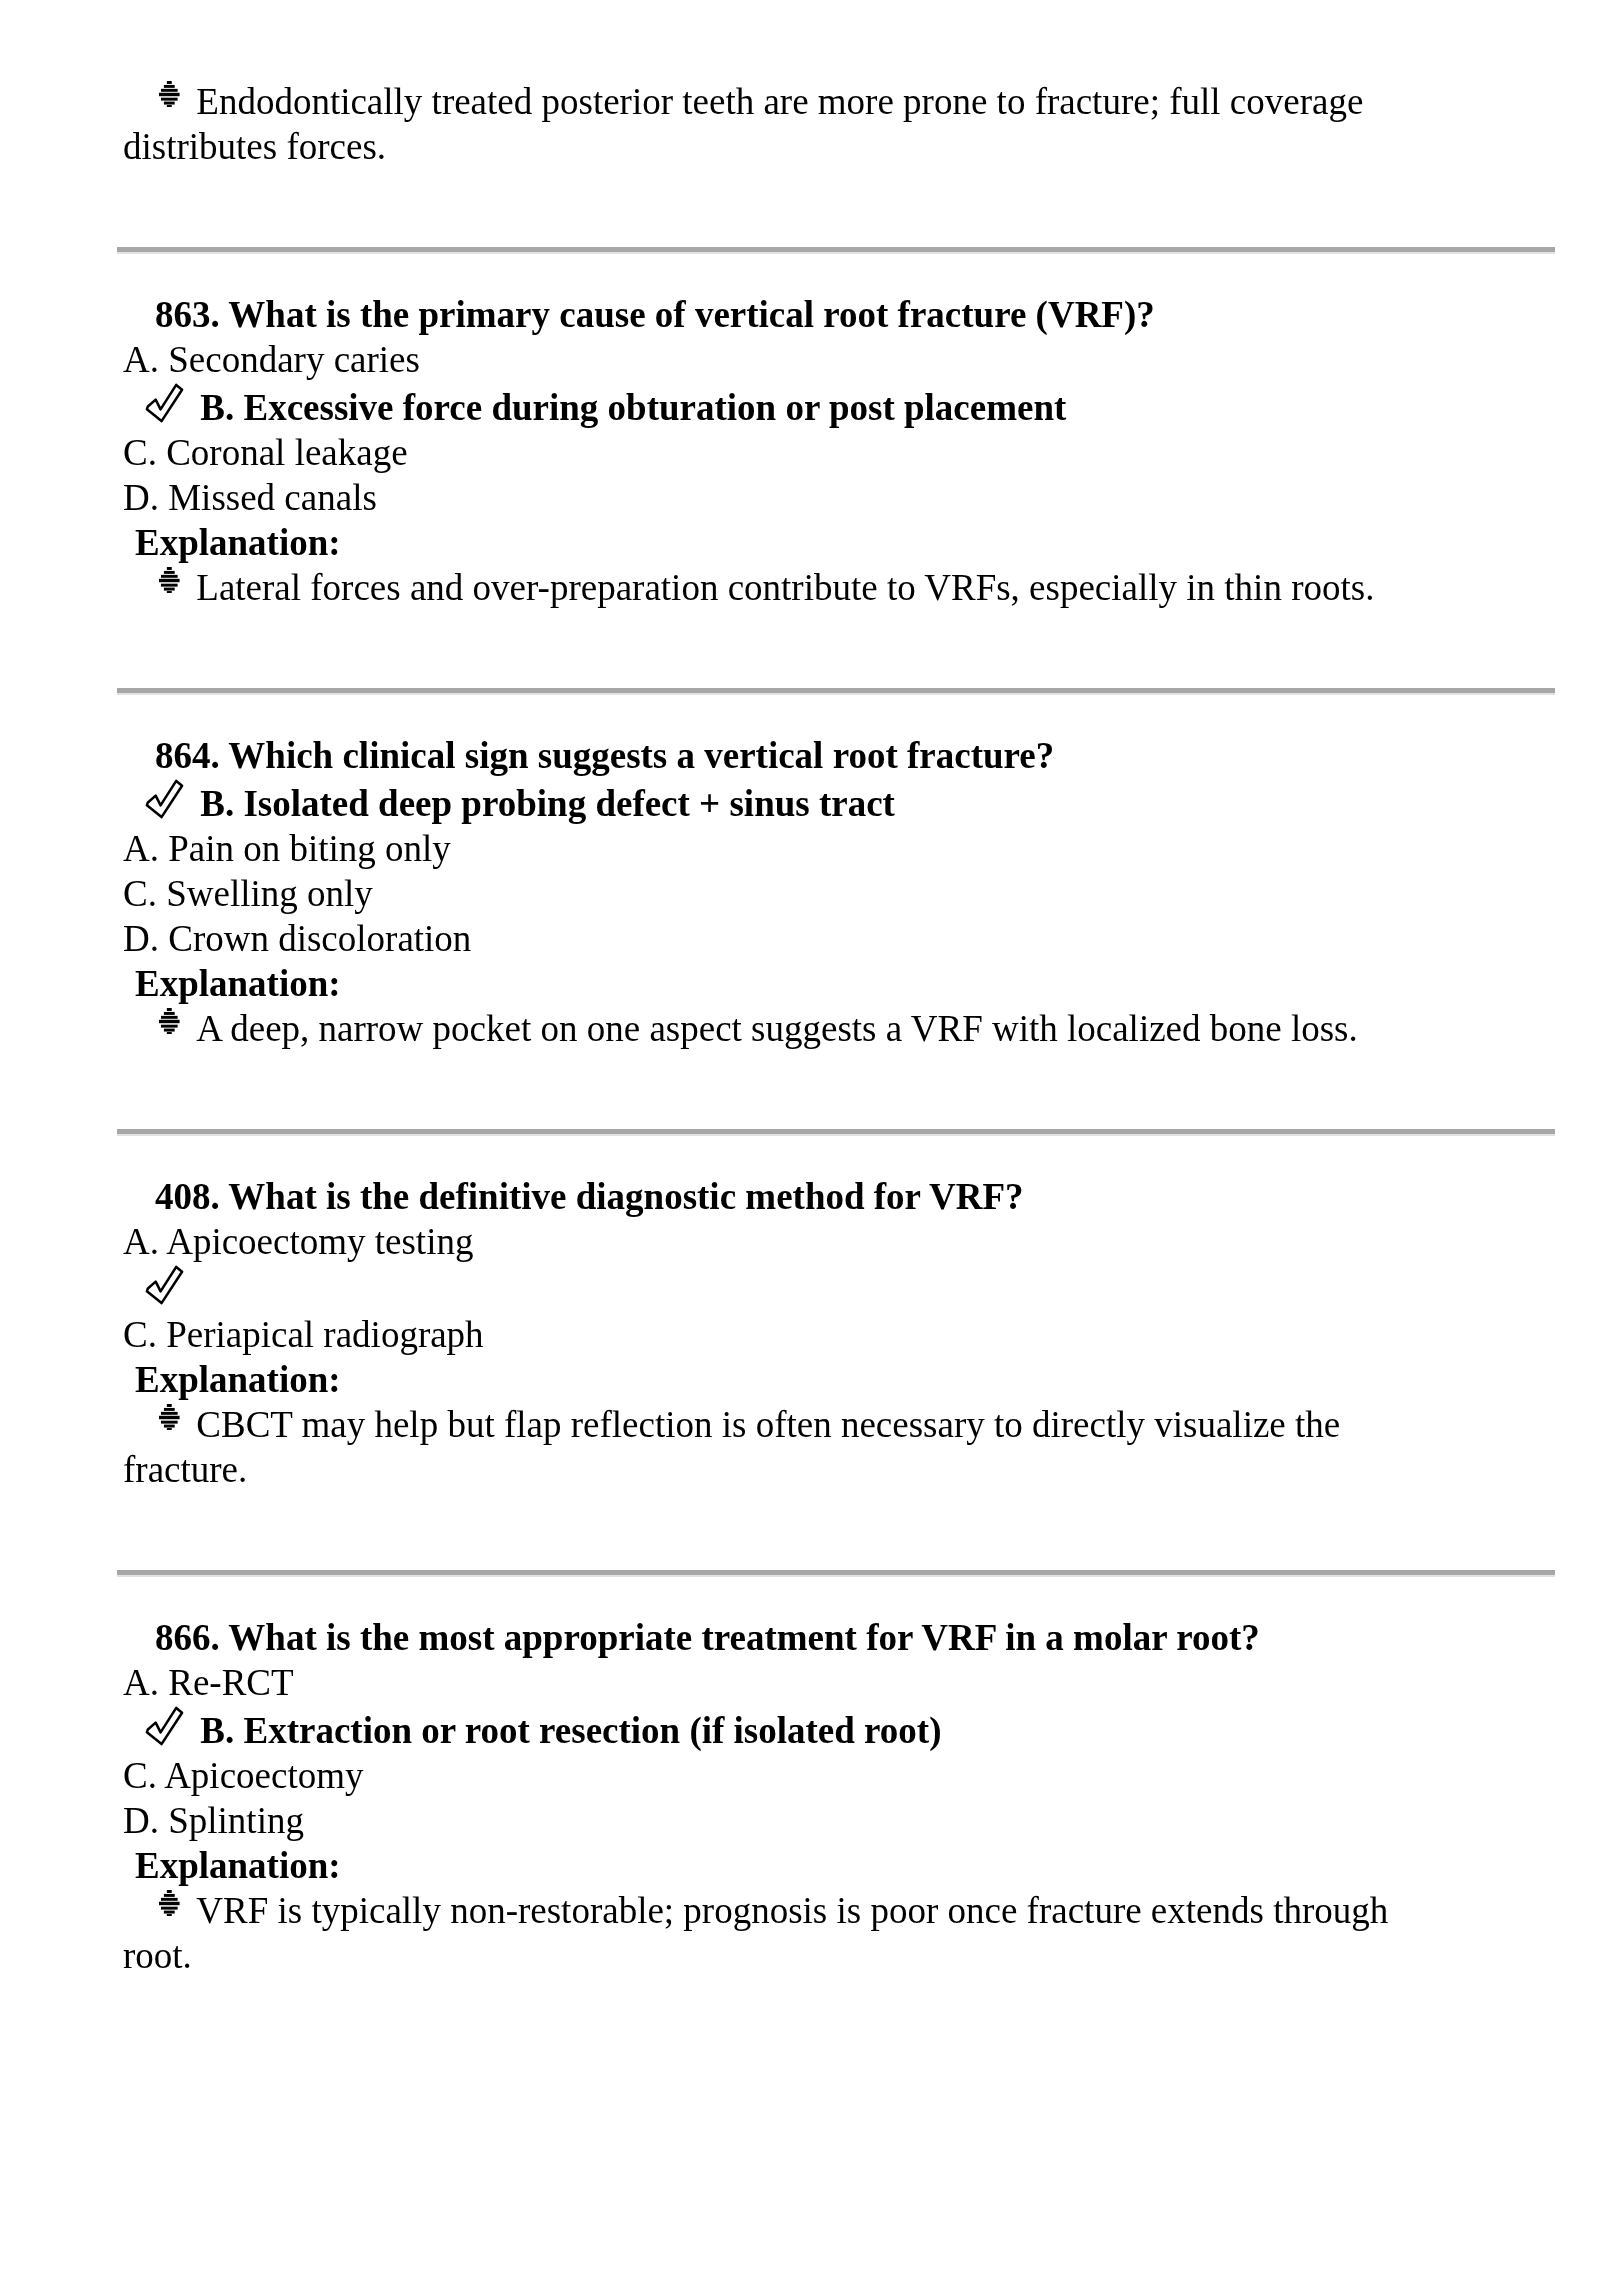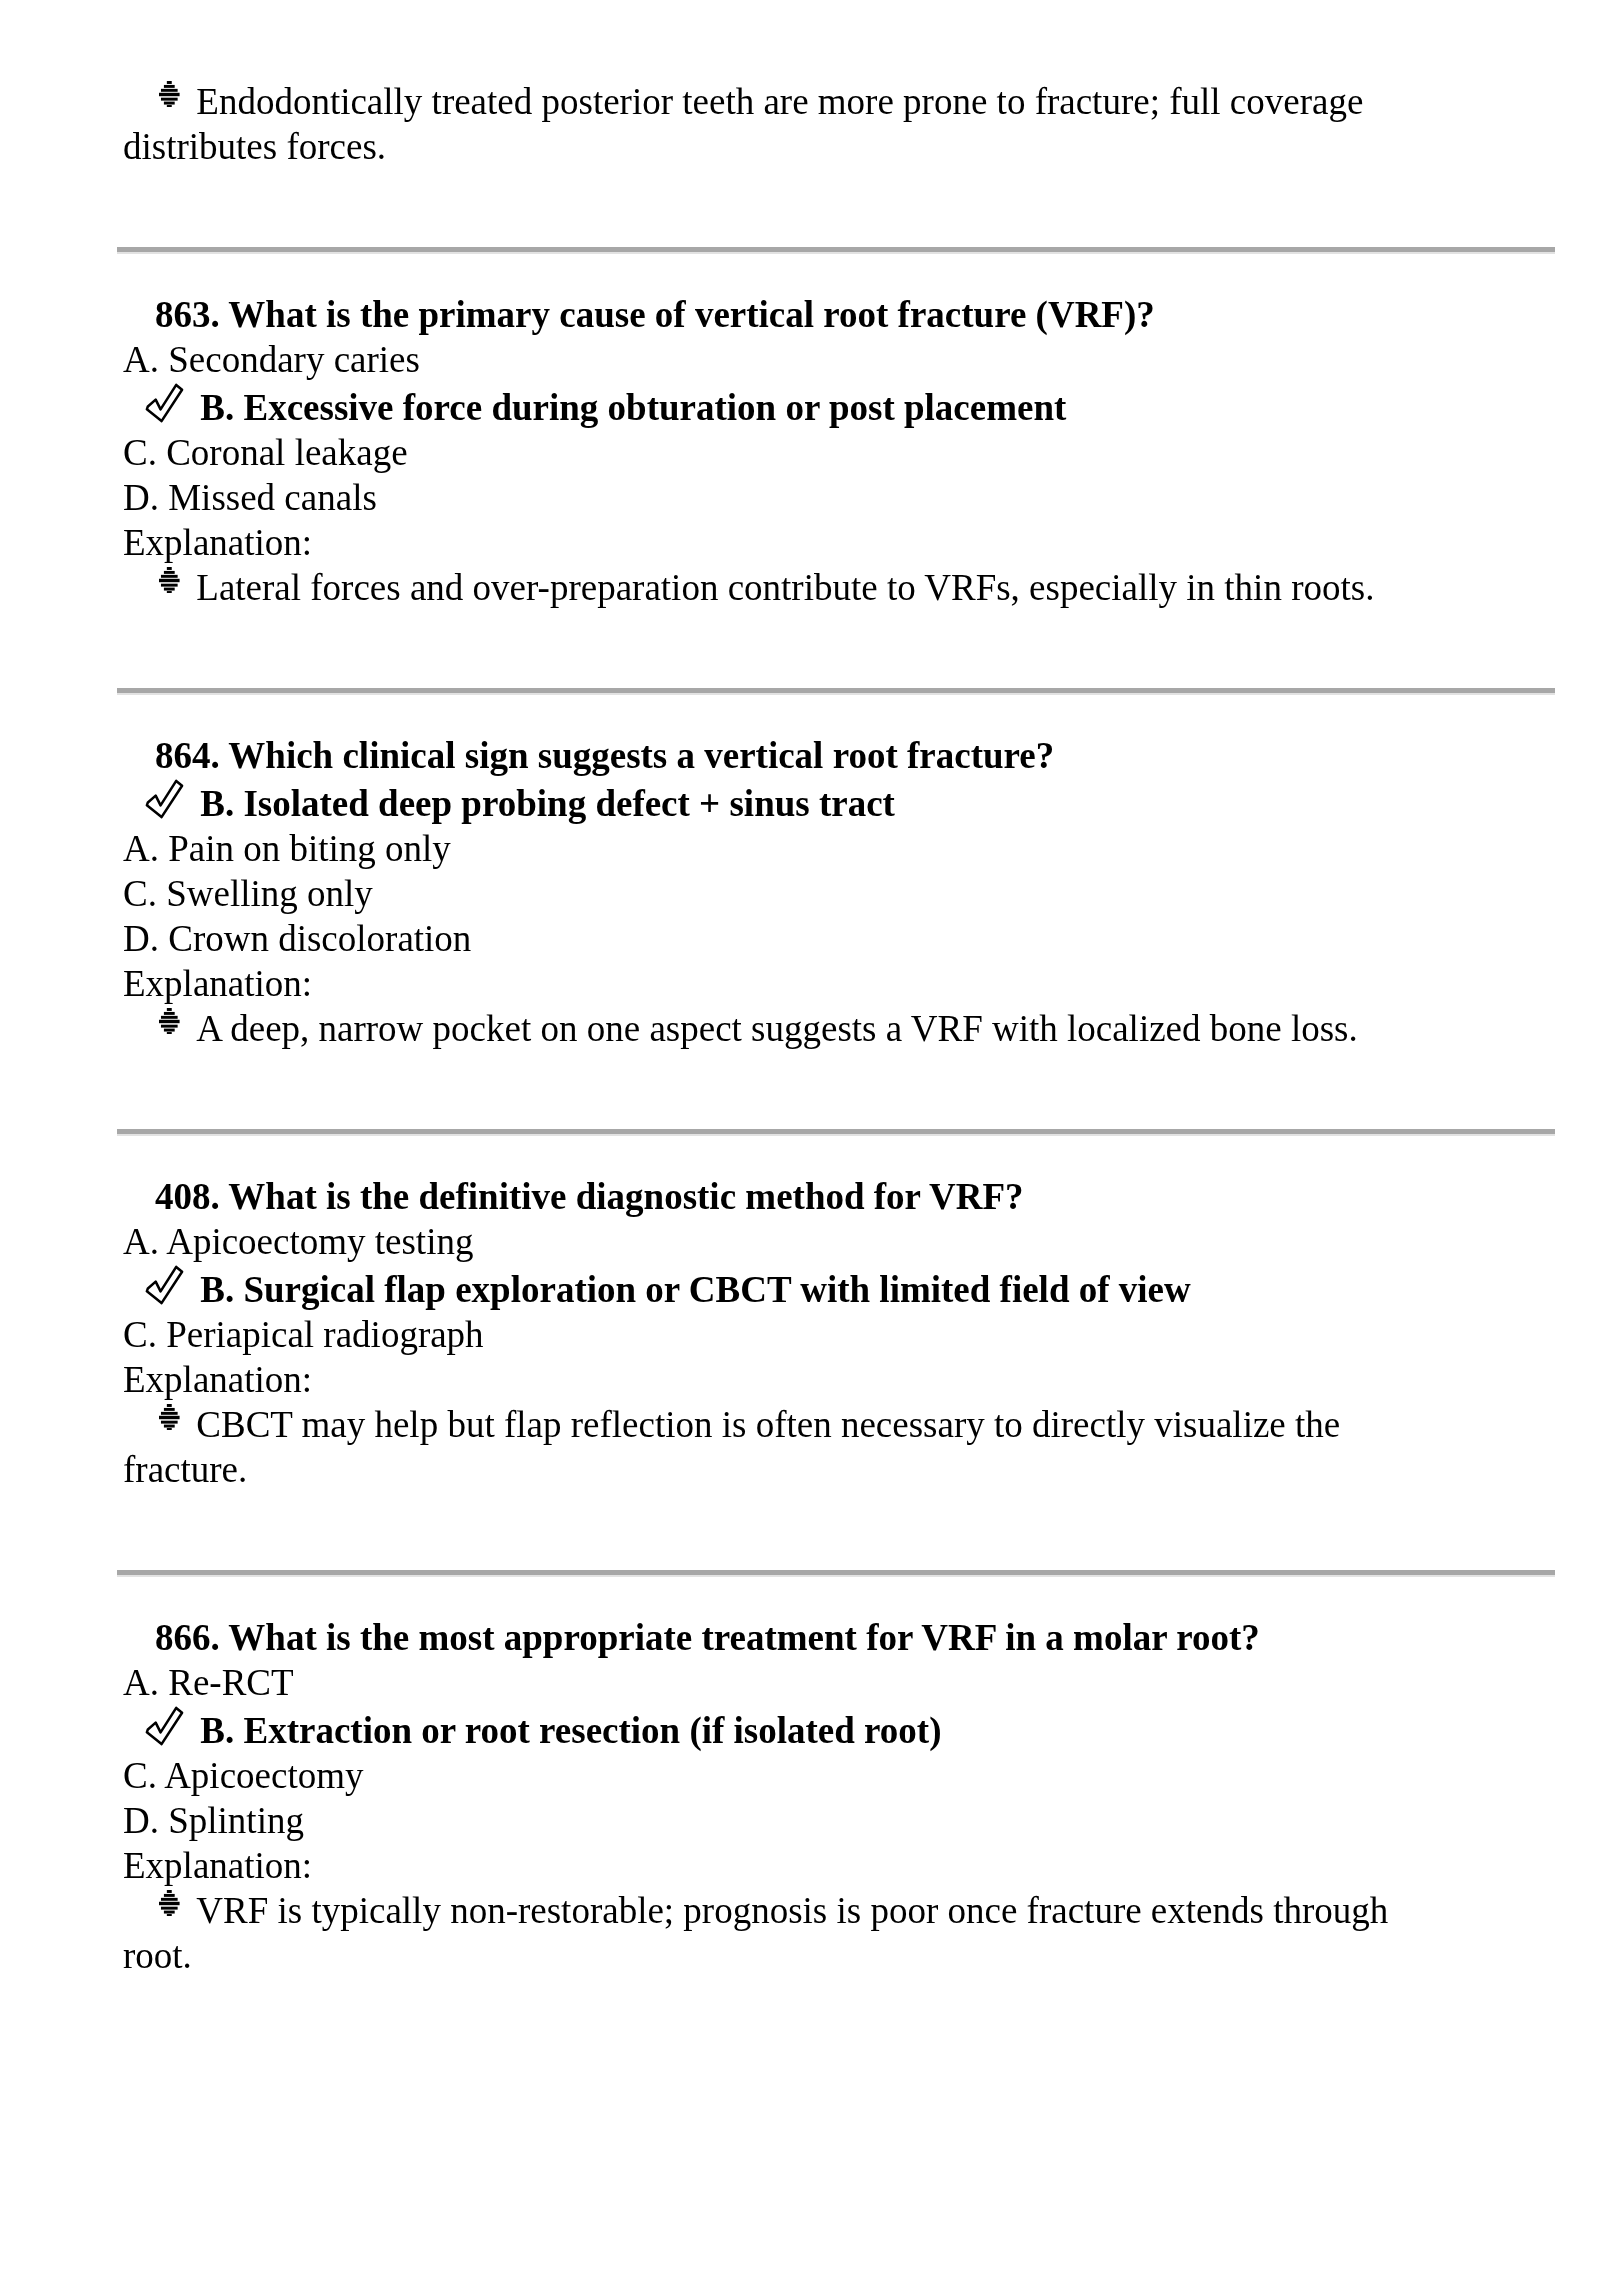--- a/index.html
+++ b/index.html
@@ -24,21 +24,21 @@
   .intro { margin-top: 79px; }
   .divider {
     border: none;
     height: 4.9px;
     width: 1438px;
     background: #a7a7a7;
     border-bottom: 2px solid #e2e2e2;
     margin: 78px 0 38px -5.9px;
   }
   .q-title { font-weight: 700; margin-left: 32px; }
-  .expl-label { font-weight: 400; }
+  .expl-label { font-weight: 700; margin-left: 12px; }
   .answer { font-weight: 700; }
   .check-icon-svg {
     display: inline-block;
     width: 45px;
     height: 43px;
     margin-left: 17.6px;
     margin-right: 14.7px;
     vertical-align: -4.9px;
   }
   .diamond-icon-svg {
@@ -116,21 +116,21 @@
           </svg><span>A deep, narrow pocket on one aspect suggests a VRF with localized bone loss.</span></p>
     </section>
 
     <hr class="divider">
 
     <section>
       <p class="q-title">408. What is the definitive diagnostic method for VRF?</p>
       <p class="opt">A. Apicoectomy testing</p>
       <p class="opt answer"><svg class="check-icon-svg" viewBox="0 0 46 44" xmlns="http://www.w3.org/2000/svg">
             <path d="M7 25 L15 18 L20 28 L36 3 L42 8 L21 40 L6 28 Z" fill="#ffffff" stroke="#000000" stroke-width="2.6" stroke-linejoin="round"></path>
-          </svg><span>B. Surgical flap exploration or CBCT with limited field of view</span></p>
+          </svg></p>
       <p class="opt">C. Periapical radiograph</p>
       <p class="expl-label">Explanation:</p>
       <p class="expl-bullet"><svg class="diamond-icon-svg" viewBox="0 0 21 27" xmlns="http://www.w3.org/2000/svg">
             <g fill="#000">
               <rect x="8" y="0" width="5" height="3"></rect>
               <rect x="5" y="4" width="11" height="3"></rect>
               <rect x="2" y="8" width="17" height="3"></rect>
               <rect x="0" y="12" width="21" height="3.5"></rect>
               <rect x="2" y="17" width="17" height="3"></rect>
               <rect x="5" y="21" width="11" height="3"></rect>

